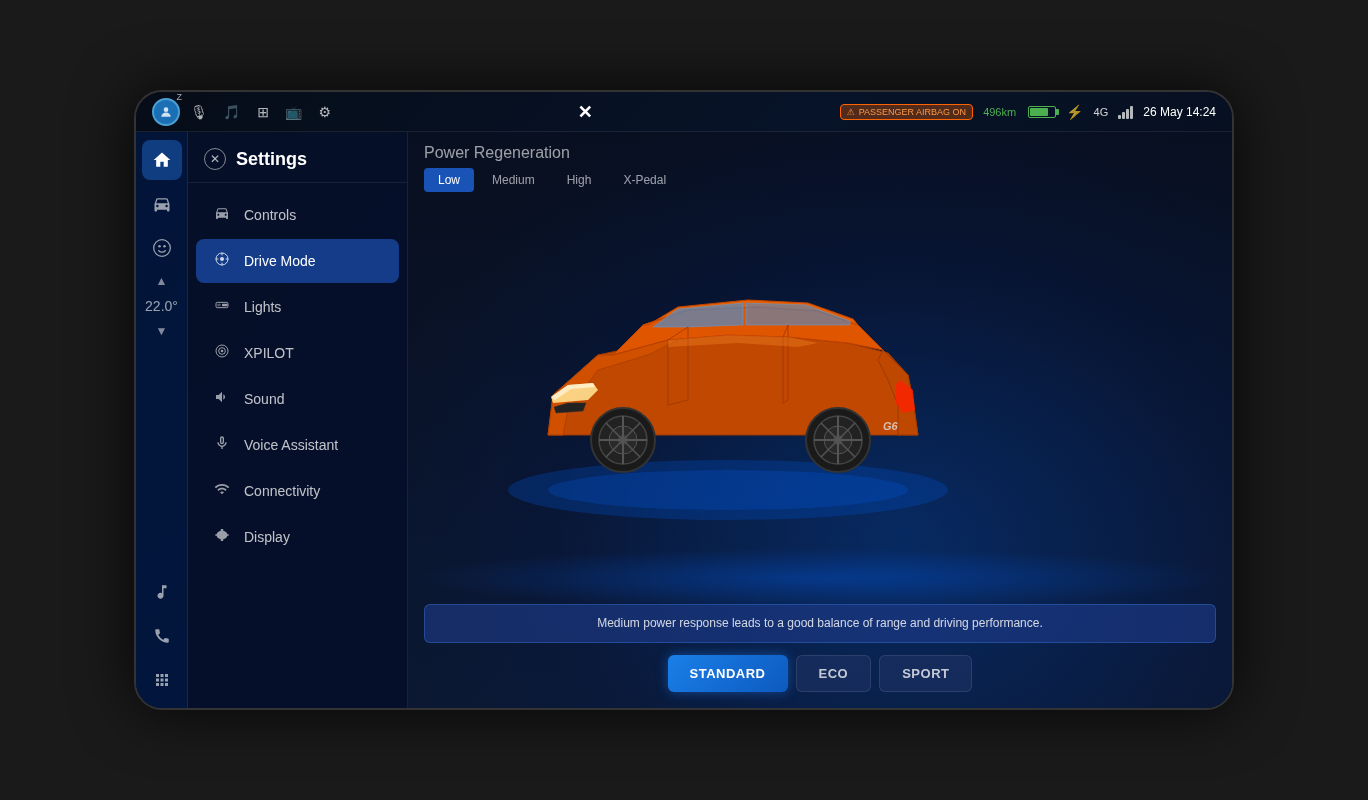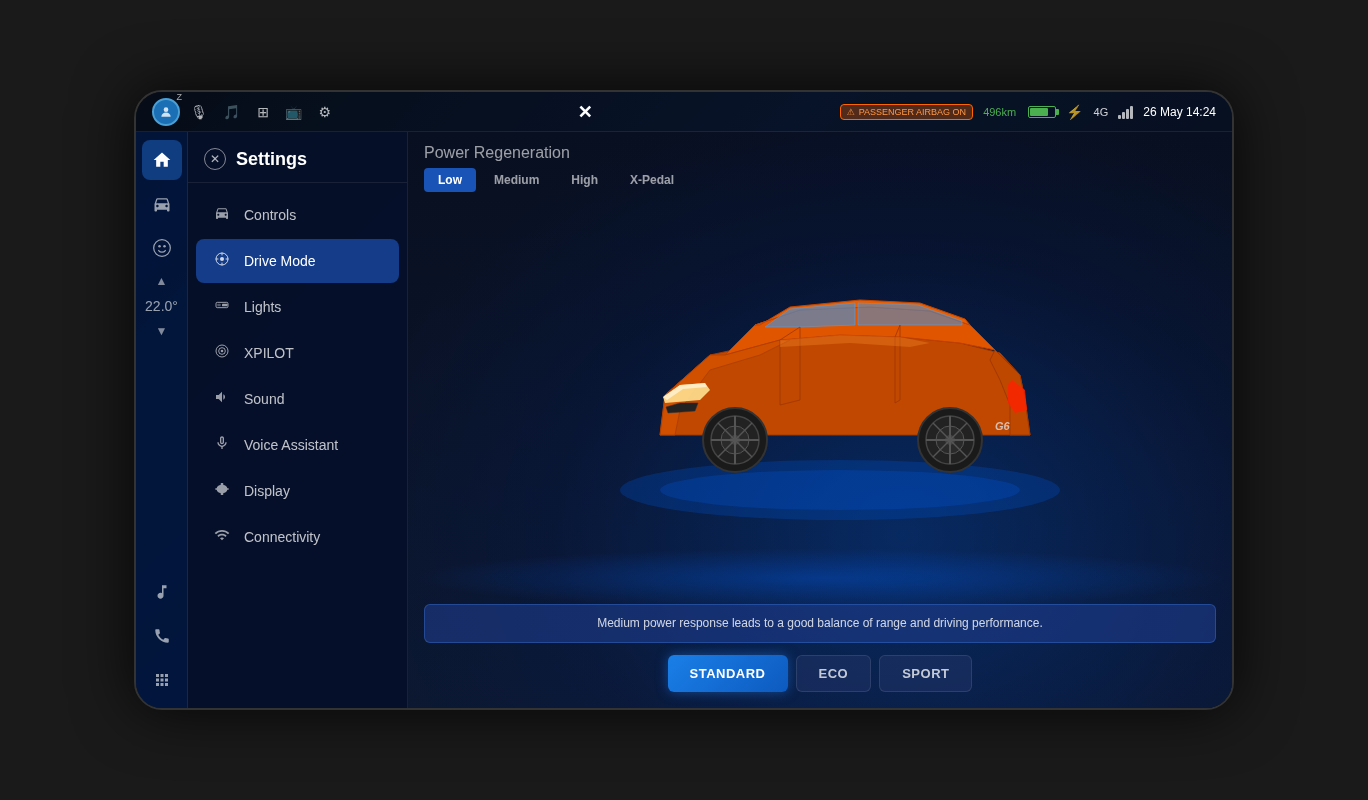--- a/index.html
+++ b/index.html
@@ -315,21 +315,21 @@
 
     
     .car-display {
       position: absolute;
       top: 20px;
       left: 60px;
       right: 20px;
       bottom: 100px;
       display: flex;
       align-items: center;
-      justify-content: center;
+      justify-content: flex-start;
     }
 
     
     .power-regen {
       position: absolute;
       top: 12px;
       left: 16px;
       right: 16px;
     }
 
@@ -343,21 +343,21 @@
       display: flex;
       gap: 4px;
     }
 
     .regen-btn {
       padding: 5px 14px;
       border-radius: 4px;
       font-size: 12px;
       cursor: pointer;
       border: none;
-      font-weight: 700;
+      font-weight: 400;
     }
 
     .regen-btn.active {
       background: rgba(30,100,220,0.8);
       color: white;
     }
 
     .regen-btn.inactive {
       background: transparent;
       color: rgba(255,255,255,0.6);
@@ -574,33 +574,33 @@
               <svg width="16" height="16" viewBox="0 0 24 24" fill="currentColor">
                   <path d="M12 14c1.66 0 3-1.34 3-3V5c0-1.66-1.34-3-3-3S9 3.34 9 5v6c0 1.66 1.34 3 3 3zm-1-9c0-.55.45-1 1-1s1 .45 1 1v6c0 .55-.45 1-1 1s-1-.45-1-1V5zm6 6c0 2.76-2.24 5-5 5s-5-2.24-5-5H5c0 3.53 2.61 6.43 6 6.92V21h2v-3.08c3.39-.49 6-3.39 6-6.92h-2z"></path>
                 </svg>
             </span>
             <span>Voice Assistant</span>
           </div>
 
           <div class="settings-item">
             <span class="settings-item-icon">
               <svg width="16" height="16" viewBox="0 0 24 24" fill="currentColor">
+                  <path d="M1 9l2 2c4.97-4.97 13.03-4.97 18 0l2-2C16.93 2.93 7.08 2.93 1 9zm8 8l3 3 3-3c-1.65-1.66-4.34-1.66-6 0zm-4-4l2 2c2.76-2.76 7.24-2.76 10 0l2-2C15.14 9.14 8.87 9.14 5 13z"></path>
+                </svg>
+            </span>
+            <span>Connectivity</span>
+          </div>
+
+          <div class="settings-item">
+            <span class="settings-item-icon">
+              <svg width="16" height="16" viewBox="0 0 24 24" fill="currentColor">
                   <path d="M12 7c-2.76 0-5 2.24-5 5s2.24 5 5 5 5-2.24 5-5-2.24-5-5-5zM2 13h2c.45 2.78 2.96 5 5.99 5H10v2c0 .55.45 1 1 1h2c.55 0 1-.45 1-1v-2h.01c3.03 0 5.54-2.22 5.99-5H22v-2h-2.01C19.54 8.22 17.03 6 14 6V4c0-.55-.45-1-1-1h-2c-.55 0-1 .45-1 1v2H10c-3.03 0-5.54 2.22-5.99 5H2v2zm10-5c1.66 0 3 1.34 3 3s-1.34 3-3 3-3-1.34-3-3 1.34-3 3-3z"></path>
                 </svg>
             </span>
             <span>Display</span>
-          </div>
-
-          <div class="settings-item">
-            <span class="settings-item-icon">
-              <svg width="16" height="16" viewBox="0 0 24 24" fill="currentColor">
-                  <path d="M1 9l2 2c4.97-4.97 13.03-4.97 18 0l2-2C16.93 2.93 7.08 2.93 1 9zm8 8l3 3 3-3c-1.65-1.66-4.34-1.66-6 0zm-4-4l2 2c2.76-2.76 7.24-2.76 10 0l2-2C15.14 9.14 8.87 9.14 5 13z"></path>
-                </svg>
-            </span>
-            <span>Connectivity</span>
           </div>
 
         </div>
       </div>
 
       <div class="content-area">
         <div class="content-bg"></div>
 
         <div class="power-regen">
           <div class="power-regen-label">Power Regeneration</div>

